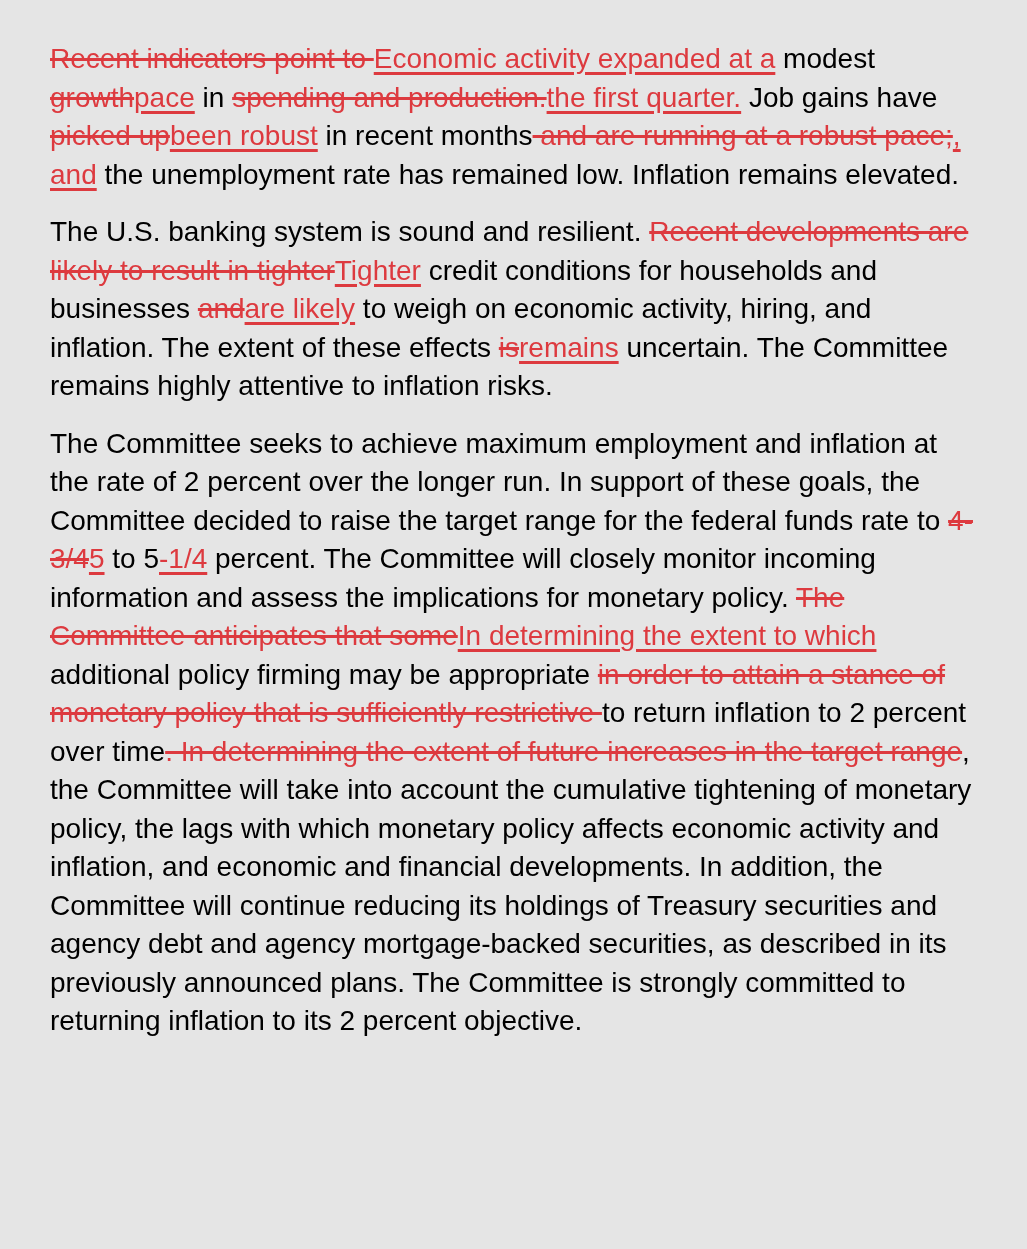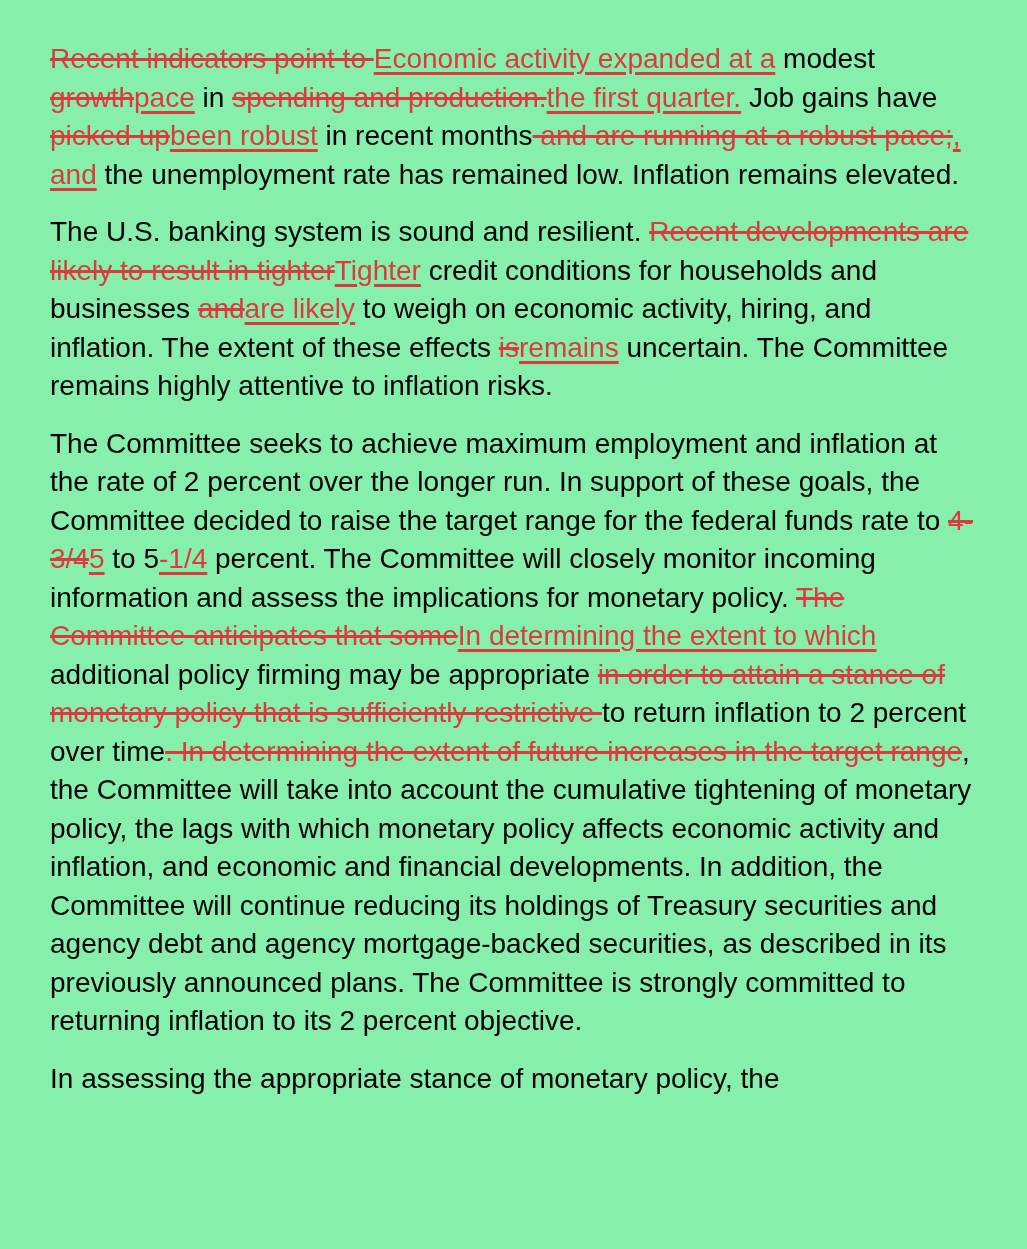--- a/index.html
+++ b/index.html
@@ -5,21 +5,21 @@
   html, body {
     margin: 0;
     padding: 0;
     background: #ffffff;
   }
   .page {
     position: relative;
     width: 1027px;
     height: 1249px;
     overflow: hidden;
-    background: #86efac;
+    background: #e5e5e5;
     box-sizing: border-box;
     padding: 40px 46px 0 50px;
     font-family: "Liberation Sans", "DejaVu Sans", sans-serif;
     font-size: 28px;
     line-height: 38.5px;
     color: #000000;
     text-align: left;
   }
   .para {
     margin: 0 0 19px 0;
@@ -40,15 +40,14 @@
   }
 </style>
 </head>
 <body style="background: rgb(255, 255, 255);">
 
 <div class="page">
   <div id="doc">
       <p class="para"><span class="seg-deleted">Recent indicators point to </span><span class="seg-inserted">Economic activity expanded at a</span><span class="seg-normal"> modest </span><span class="seg-deleted">growth</span><span class="seg-inserted">pace</span><span class="seg-normal"> in </span><span class="seg-deleted">spending and production.</span><span class="seg-inserted">the first quarter.</span><span class="seg-normal"> Job gains have </span><span class="seg-deleted">picked up</span><span class="seg-inserted">been robust</span><span class="seg-normal"> in recent months</span><span class="seg-deleted"> and are running at a robust pace;</span><span class="seg-inserted">, and</span><span class="seg-normal"> the unemployment rate has remained low. Inflation remains elevated.</span></p>
       <p class="para"><span class="seg-normal">The U.S. banking system is sound and resilient. </span><span class="seg-deleted">Recent developments are likely to result in tighter</span><span class="seg-inserted">Tighter</span><span class="seg-normal"> credit conditions for households and businesses </span><span class="seg-deleted">and</span><span class="seg-inserted">are likely</span><span class="seg-normal"> to weigh on economic activity, hiring, and inflation. The extent of these effects </span><span class="seg-deleted">is</span><span class="seg-inserted">remains</span><span class="seg-normal"> uncertain. The Committee remains highly attentive to inflation risks.</span></p>
       <p class="para"><span class="seg-normal">The Committee seeks to achieve maximum employment and inflation at the rate of 2 percent over the longer run. In support of these goals, the Committee decided to raise the target range for the federal funds rate to </span><span class="seg-deleted">4-3/4</span><span class="seg-inserted">5</span><span class="seg-normal"> to 5</span><span class="seg-inserted">-1/4</span><span class="seg-normal"> percent. The Committee will closely monitor incoming information and assess the implications for monetary policy. </span><span class="seg-deleted">The Committee anticipates that some</span><span class="seg-inserted">In determining the extent to which</span><span class="seg-normal"> additional policy firming may be appropriate </span><span class="seg-deleted">in order to attain a stance of monetary policy that is sufficiently restrictive </span><span class="seg-normal">to return inflation to 2 percent over time</span><span class="seg-deleted">. In determining the extent of future increases in the target range</span><span class="seg-normal">, the Committee will take into account the cumulative tightening of monetary policy, the lags with which monetary policy affects economic activity and inflation, and economic and financial developments. In addition, the Committee will continue reducing its holdings of Treasury securities and agency debt and agency mortgage-backed securities, as described in its previously announced plans. The Committee is strongly committed to returning inflation to its 2 percent objective.</span></p>
-      <p class="para"><span class="seg-normal">In assessing the appropriate stance of monetary policy, the</span></p>
     </div>
 </div>
 
 </body></html>

